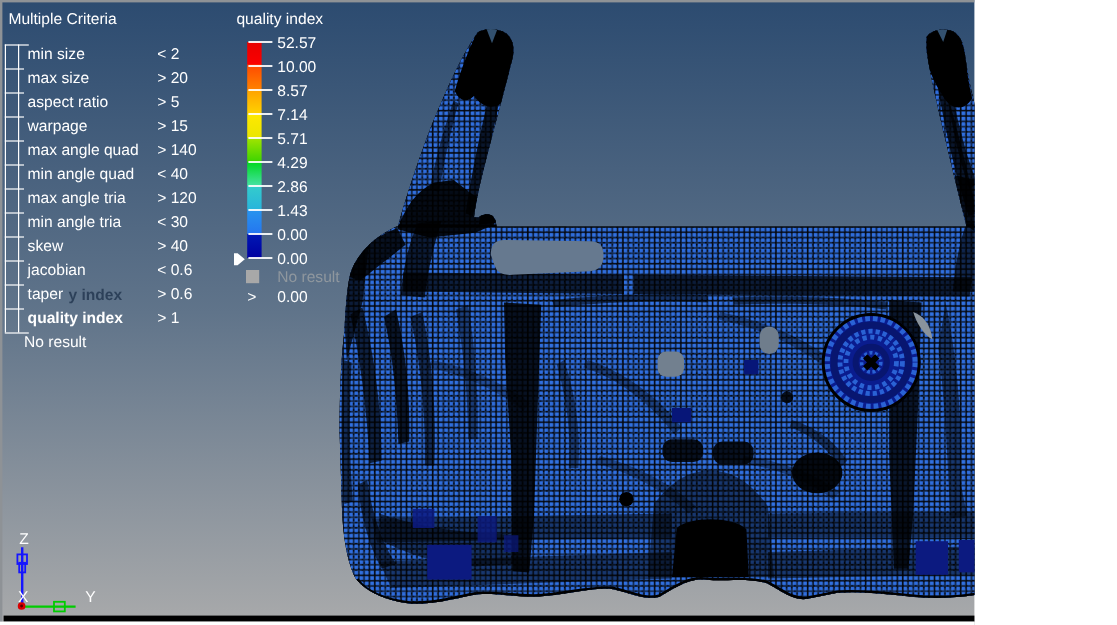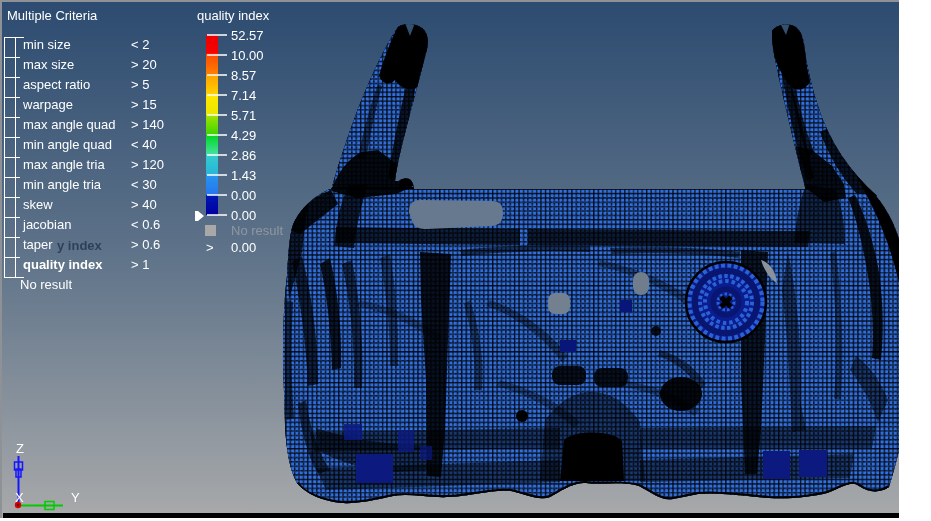--- a/index.html
+++ b/index.html
@@ -1,16 +1,16 @@
 <!DOCTYPE html>
 <html><head>
 <meta charset="utf-8">
 <style>
 html,body{margin:0;padding:0;background:#fff;}
-#root{position:relative;width:899px;height:521px;overflow:hidden;font-family:"Liberation Sans",sans-serif;}
+#root{position:relative;width:812px;height:521px;overflow:hidden;font-family:"Liberation Sans",sans-serif;}
 </style>
 </head>
 <body>
 <div id="root">
 <svg width="931" height="521" viewBox="0 0 931 521">
 <defs>
   <linearGradient id="bg" x1="0" y1="0" x2="0" y2="1">
     <stop offset="0" stop-color="#2c4b70"></stop>
     <stop offset="0.5" stop-color="#60748a"></stop>
     <stop offset="1" stop-color="#a9aaab"></stop>

